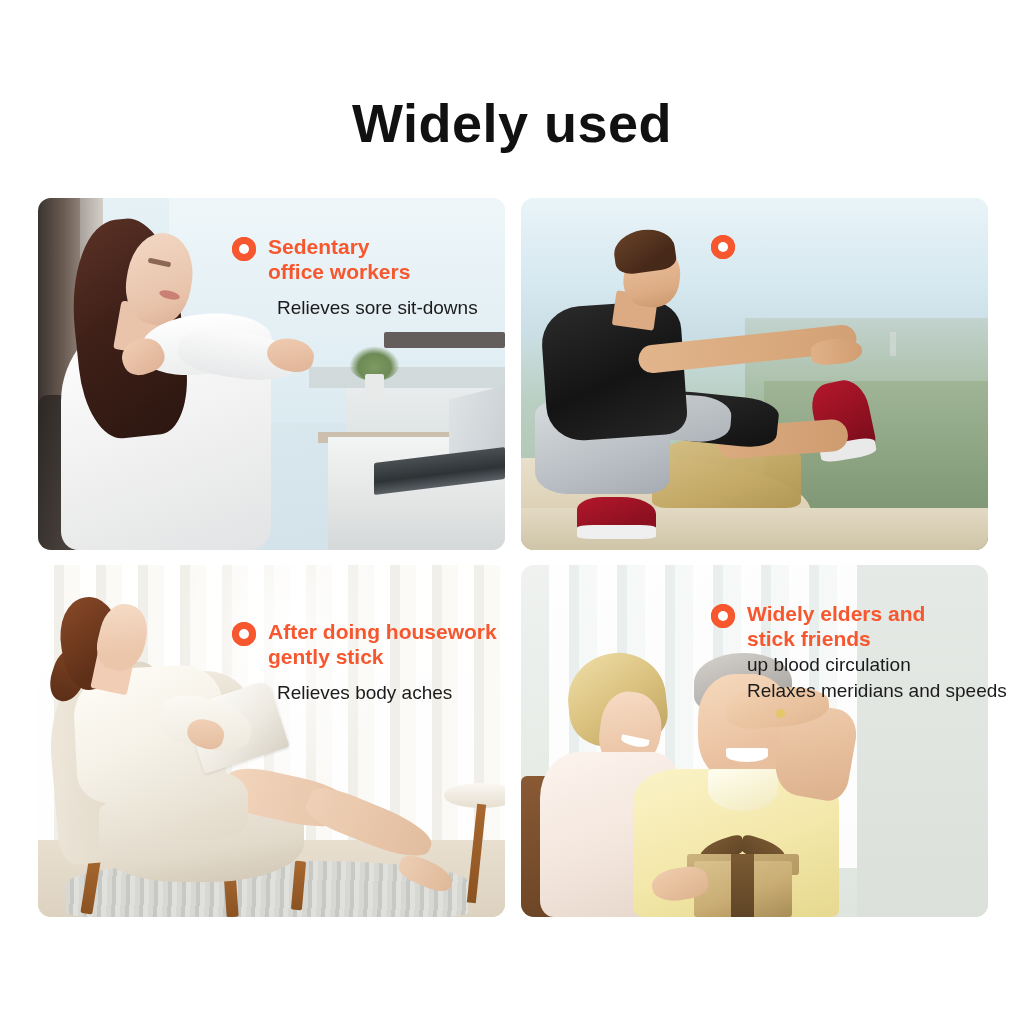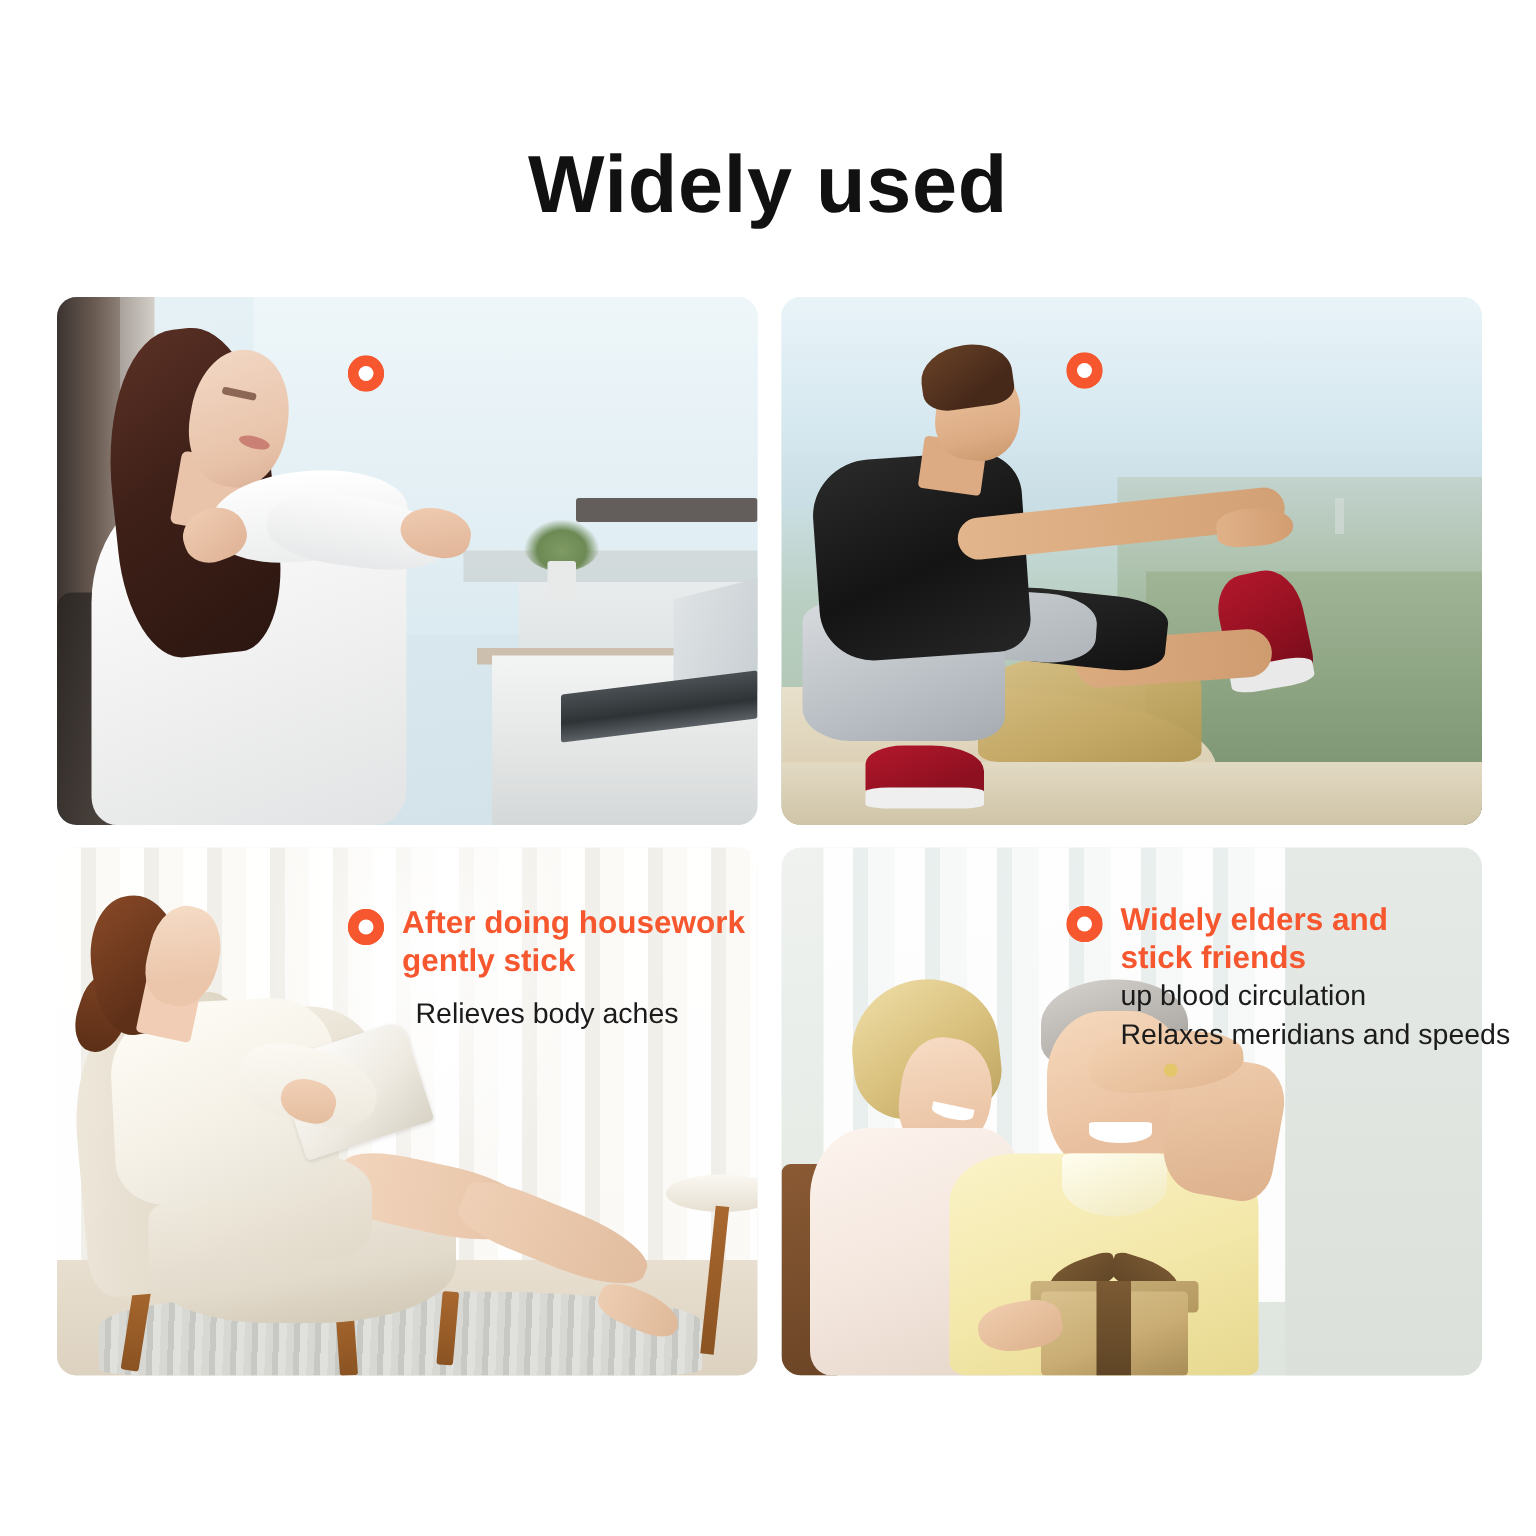--- a/index.html
+++ b/index.html
@@ -618,20 +618,25 @@
       <div class="c1-face"></div>
       <div class="c1-brow"></div>
       <div class="c1-lip"></div>
       <div class="c1-armU"></div>
       <div class="c1-armL"></div>
       <div class="c1-hand1"></div>
       <div class="c1-hand2"></div>
     </div>
     <div class="card-caption caption--gap" style="left:194px; top:36px;">
       <span class="bullet-icon"></span>
+      <div class="caption-text">
+        <p class="caption-heading">Sedentary</p>
+        <p class="caption-heading">office workers</p>
+        <p class="caption-sub">Relieves sore sit-downs</p>
+      </div>
     </div>
   </div>
 
   <div class="card c2">
     <div class="card-photo">
       <div class="c2-sky"></div>
       <div class="c2-city"></div>
       <div class="c2-tower"></div>
       <div class="c2-city2"></div>
       <div class="c2-hill"></div>
@@ -677,21 +682,21 @@
       <div class="c3-chairarm"></div>
       <div class="c3-sweater"></div>
       <div class="c3-pony"></div>
       <div class="c3-hair"></div>
       <div class="c3-neck"></div>
       <div class="c3-face"></div>
       <div class="c3-book"></div>
       <div class="c3-arm"></div>
       <div class="c3-hand"></div>
     </div>
-    <div class="card-caption caption--gap" style="left:194px; top:38px;">
+    <div class="card-caption caption--gap" style="left:194px; top:54px;">
       <span class="bullet-icon"></span>
       <div class="caption-text">
         <p class="caption-heading">After doing housework</p>
         <p class="caption-heading">gently stick</p>
         <p class="caption-sub">Relieves body aches</p>
       </div>
     </div>
   </div>
 
   <div class="card c4">

